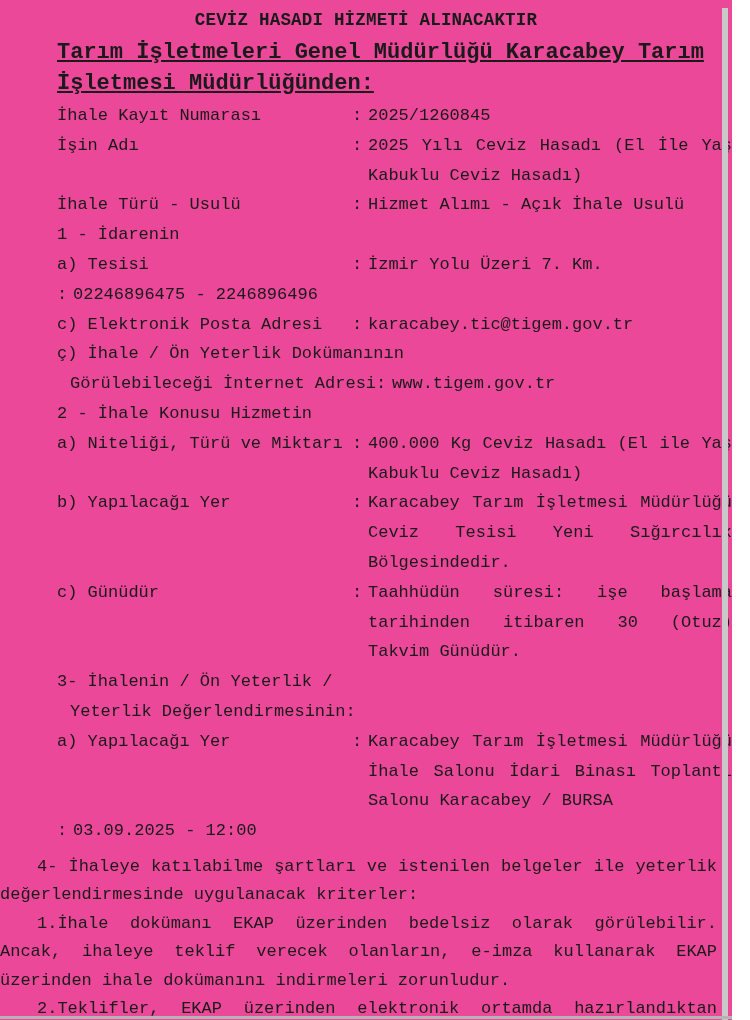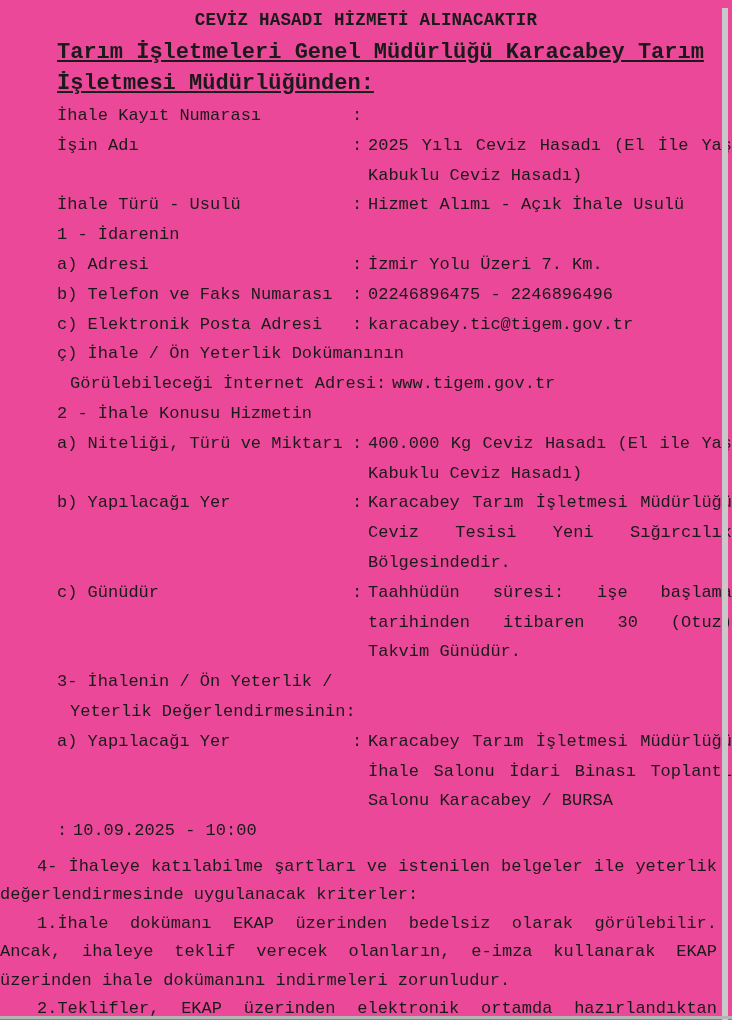--- a/index.html
+++ b/index.html
@@ -73,20 +73,21 @@
 <body>
 
 <div class="page">
   <div class="doc-title">CEVİZ HASADI HİZMETİ ALINACAKTIR</div>
   <div class="doc-from">Tarım İşletmeleri Genel Müdürlüğü Karacabey Tarım İşletmesi Müdürlüğünden:</div>
 
   <div class="fields-table">
   <div class="field-row">
     <div class="field-label">İhale Kayıt Numarası</div>
     <div class="field-colon">:</div>
+    <div class="field-value">2025/1260845</div>
   </div>
 
   <div class="field-row">
     <div class="field-label">İşin Adı</div>
     <div class="field-colon">:</div>
     <div class="field-value">2025 Yılı Ceviz Hasadı (El İle Yaş Kabuklu Ceviz Hasadı)</div>
   </div>
 
   <div class="field-row">
     <div class="field-label">İhale Türü - Usulü</div>
@@ -94,27 +95,26 @@
     <div class="field-value">Hizmet Alımı - Açık İhale Usulü</div>
   </div>
 
   <div class="field-row">
     <div class="field-label">1 - İdarenin</div>
     <div class="field-colon"></div>
     <div class="field-value"></div>
   </div>
 
   <div class="field-row">
-    <div class="field-label">a) Adresi</div>
+    <div class="field-label">a) Tesisi</div>
     <div class="field-colon">:</div>
     <div class="field-value">İzmir Yolu Üzeri 7. Km.</div>
   </div>
 
   <div class="field-row">
-    <div class="field-label">b) Telefon ve Faks Numarası</div>
     <div class="field-colon">:</div>
     <div class="field-value">02246896475 - 2246896496</div>
   </div>
 
   <div class="field-row">
     <div class="field-label">c) Elektronik Posta Adresi</div>
     <div class="field-colon">:</div>
     <div class="field-value">karacabey.tic@tigem.gov.tr</div>
   </div>
 
@@ -167,21 +167,21 @@
   </div>
 
   <div class="field-row">
     <div class="field-label">a) Yapılacağı Yer</div>
     <div class="field-colon">:</div>
     <div class="field-value">Karacabey Tarım İşletmesi Müdürlüğü İhale Salonu İdari Binası Toplantı Salonu Karacabey / BURSA</div>
   </div>
 
   <div class="field-row">
     <div class="field-colon">:</div>
-    <div class="field-value">10.09.2025 - 10:00</div>
+    <div class="field-value">03.09.2025 - 12:00</div>
   </div>
 </div>
 
   <div class="paragraphs">
   <p class="paragraph">4- İhaleye katılabilme şartları ve istenilen belgeler ile yeterlik değerlendirmesinde uygulanacak kriterler:</p>
 
   <p class="paragraph">1.İhale dokümanı EKAP üzerinden bedelsiz olarak görülebilir. Ancak, ihaleye teklif verecek olanların, e-imza kullanarak EKAP üzerinden ihale dokümanını indirmeleri zorunludur.</p>
 
   <p class="paragraph">2.Teklifler, EKAP üzerinden elektronik ortamda hazırlandıktan sonra, e-imza ile imzalanarak, teklife ilişkin e-anahtar ile birlikte ihale tarih ve saatine kadar EKAP üzerinden gönderilecektir.</p>
 

